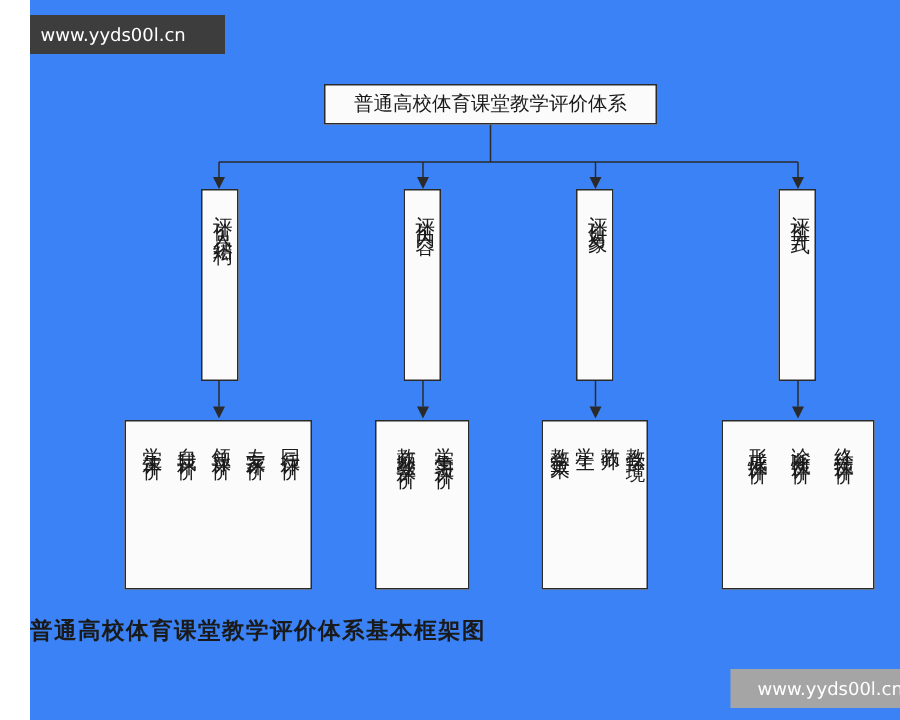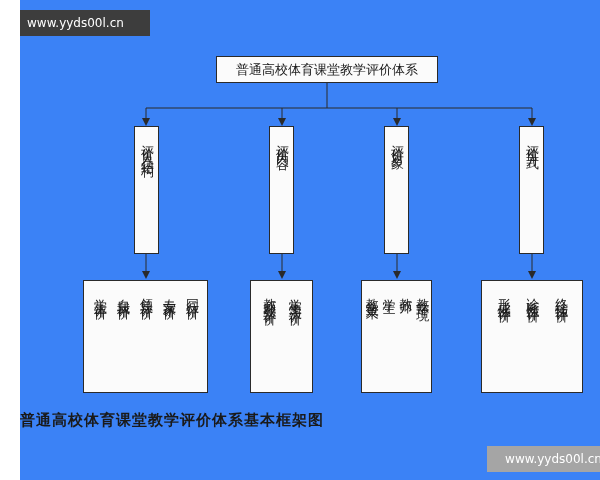--- a/index.html
+++ b/index.html
@@ -24,20 +24,21 @@
     background: #fbfbfb;
     box-sizing: border-box;
   }
   .title-box {
     left: 196px; top: 56px;
     width: 222px; height: 27px;
     font-size: 13px;
     line-height: 25px;
     text-align: center;
     white-space: nowrap;
+    font-family: Liberation Mono, monospace;
   }
   .mid {
     top: 126px;
     width: 25px; height: 128px;
     display: flex;
     justify-content: center;
     padding-top: 7px;
   }
   .mid-1 { left: 114px; }
   .mid-2 { left: 249px; }

